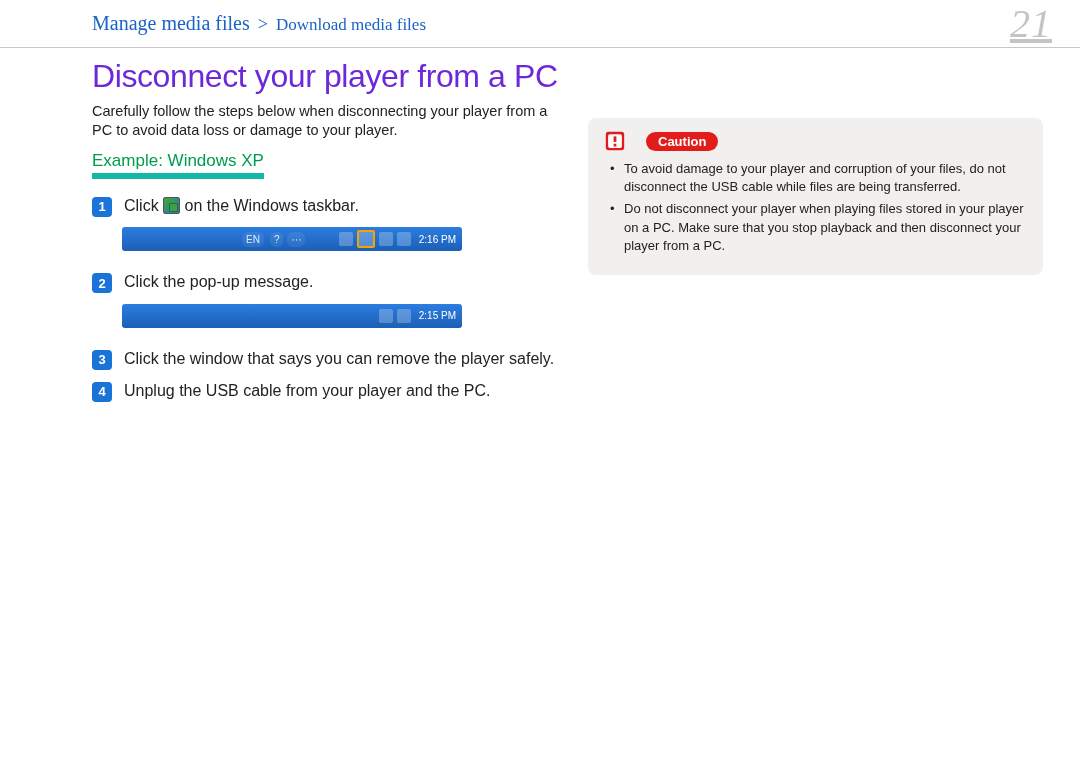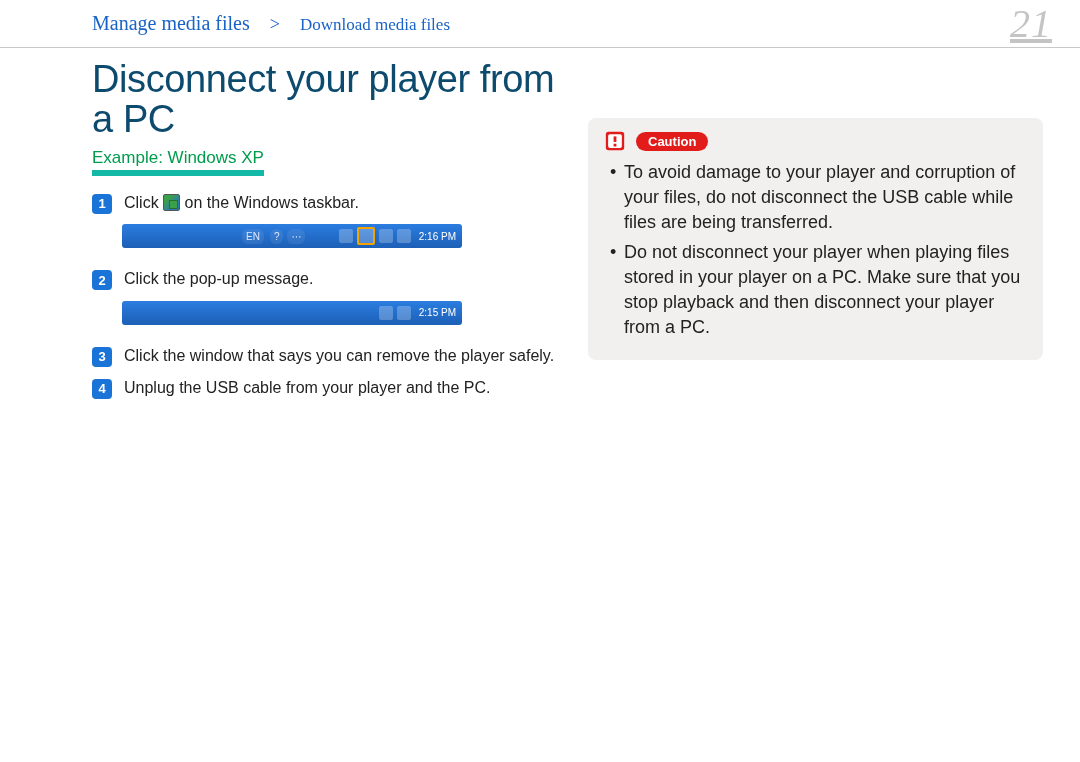--- a/index.html
+++ b/index.html
@@ -18,44 +18,44 @@
     align-items: center;
     justify-content: space-between;
     padding: 0 28px 0 92px;
   }
   .breadcrumb {
     font-family: Georgia, 'Times New Roman', serif;
     color: #1a63c6;
     font-size: 20px;
     display: flex;
     align-items: baseline;
-    gap: 20px;
+    gap: 8px;
   }
   .breadcrumb .sep { font-size: 18px; }
   .breadcrumb .sub { font-size: 17px; }
   .page-number {
     font-family: Georgia, 'Times New Roman', serif;
     font-style: italic;
     font-size: 40px;
     color: #c4c4c4;
     font-weight: 300;
     letter-spacing: 1px;
     text-decoration: underline;
   }
   .page {
     display: flex;
     padding: 12px 30px 0 92px;
     gap: 26px;
   }
   .col-left { width: 470px; }
   .col-right { flex: 1; padding-top: 58px; }
   h1.title {
-    color: #0c4a6e;
+    color: #6d28d9;
     font-weight: 400;
-    font-size: 38px;
+    font-size: 32px;
     line-height: 1.05;
     letter-spacing: -0.4px;
     margin-bottom: 8px;
   }
   .intro {
     font-size: 14.5px;
     color: #222;
     line-height: 1.35;
     margin-bottom: 10px;
   }
@@ -125,53 +125,54 @@
     white-space: nowrap;
   }
 
   
   .caution {
     background: #f2f0ee;
     border-radius: 8px;
     padding: 12px 16px 16px 16px;
     width: 455px;
   }
-  .caution-header { display:flex; align-items:center; gap:10px; margin-bottom:8px; }
+  .caution-header { display:flex; align-items:center; gap:20px; margin-bottom:8px; }
   .warn-icon {
     width:22px; height:22px; position:relative; flex-shrink:0;
   }
   .warn-icon svg { width:22px; height:22px; }
   .caution-label {
     background:#e21b1b; color:#fff; font-size:13px; font-weight:bold;
     padding:2px 12px; border-radius:10px;
   }
   .caution ul { list-style:none; padding-left:6px; }
   .caution li {
     position:relative; padding-left:14px;
-    font-size:18px; color:#222; line-height:1.4; margin-bottom:4px;
+    font-size:13px; color:#222; line-height:1.4; margin-bottom:4px;
   }
   .caution li::before {
     content:'•'; position:absolute; left:0; top:0;
   }
 </style>
 </head>
 <body>
 
 <div class="topbar">
   <div class="breadcrumb">
     <span>Manage media files</span>
     <span class="sep">&gt;</span>
     <span class="sub">Download media files</span>
   </div>
   <div class="page-number">21</div>
 </div>
 
 <div class="page">
   <div class="col-left">
     <h1 class="title">Disconnect your player from a PC</h1>
+    <p class="intro">Carefully follow the steps below when disconnecting your player from a PC to avoid data loss or damage to your player.</p>
     <span class="example-label">Example: Windows XP</span>
 
     <div class="step">
       <div class="step-num">1</div>
       <div class="step-text">
         <span>Click </span><span class="inline-icon"></span><span> on the Windows taskbar.</span>
       </div>
     </div>
 
     <div class="taskbar tb1">

